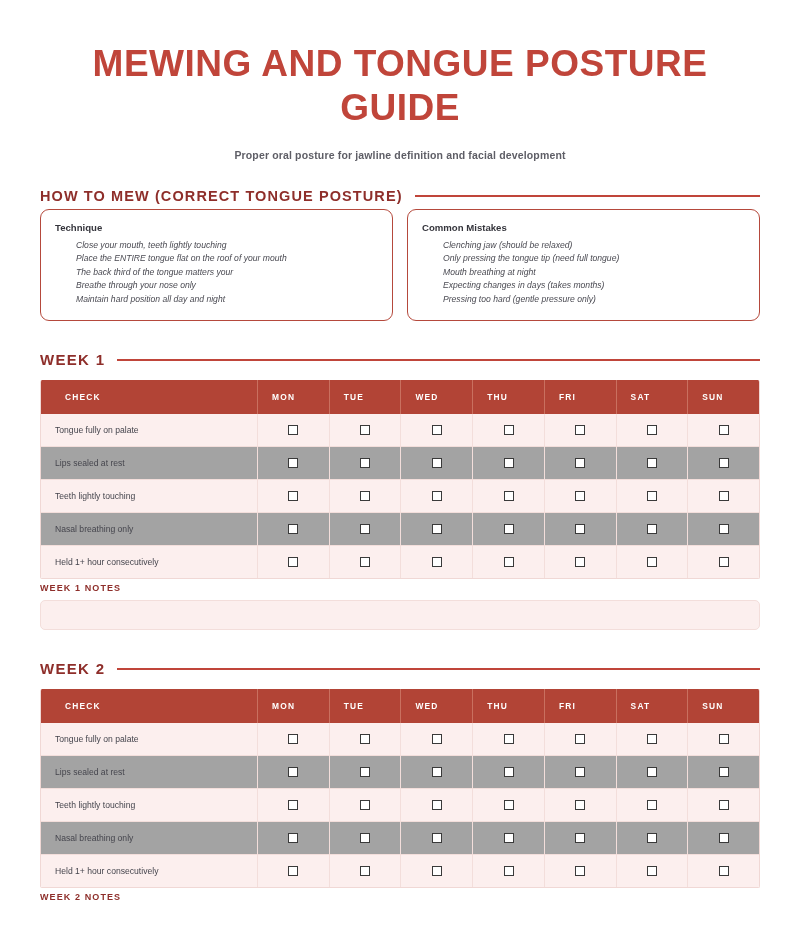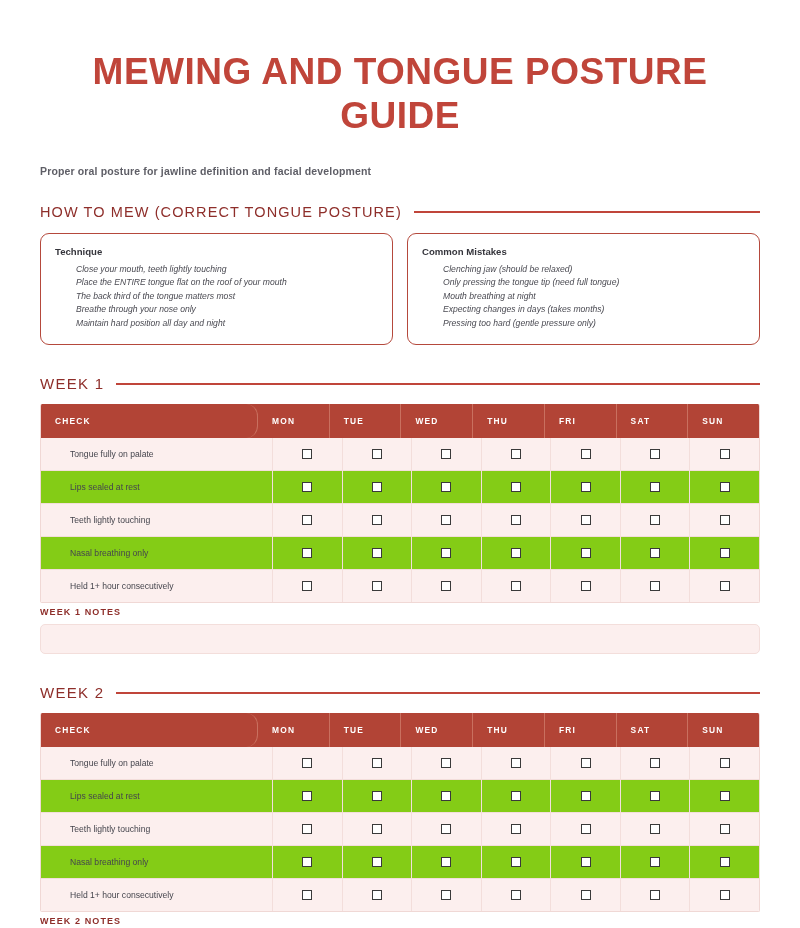--- a/index.html
+++ b/index.html
@@ -18,67 +18,68 @@
   }
   .page {
     width: 800px;
     height: 928px;
     padding: 0 40px;
     position: relative;
   }
 
   
   .doc-title {
-    margin: 8px;
+    margin: 0;
     padding-top: 42px;
     text-align: center;
     font-size: 37px;
     line-height: 44px;
     font-weight: 800;
     letter-spacing: 0.5px;
     color: #c0453a;
     text-transform: uppercase;
   }
   .doc-subtitle {
     margin: 0;
     padding-top: 19px;
+    text-align: center;
     font-size: 10.5px;
     font-weight: 700;
     letter-spacing: 0.15px;
     color: #5e5e66;
   }
 
   
   .section-head {
     display: flex;
     align-items: center;
     gap: 12px;
     margin-top: 27px;
   }
   .section-head .title {
     font-size: 14.5px;
-    font-weight: 400;
+    font-weight: 700;
     letter-spacing: 1.1px;
     color: #8e2e2a;
     text-transform: uppercase;
     white-space: nowrap;
   }
   .section-head .rule {
     flex: 1 1 auto;
     height: 2px;
     background: #c0453a;
   }
   .section-head.week { margin-top: 30px; }
   .section-head.week .title { font-size: 15px; letter-spacing: 1.3px; }
 
   
   .cards {
     display: flex;
     gap: 14px;
-    margin-top: 13px;
+    margin-top: 5px;
   }
   .card {
     flex: 1 1 0;
     border: 1.3px solid #b5493c;
     border-radius: 9px;
     padding: 12px 14px 14px 14px;
     min-height: 98px;
     background: #ffffff;
   }
   .card-title {
@@ -127,27 +128,27 @@
     font-size: 8.4px;
     font-weight: 800;
     letter-spacing: 1.2px;
     text-transform: uppercase;
     padding: 12px 0 12px 0;
     display: flex;
     align-items: center;
     border-right: 1px solid #c9705f;
   }
   .thead .cell:last-child { border-right: none; }
-  .thead .c-check { padding-left: 14px; border-radius: 12px; }
+  .thead .c-check { padding-left: 24px; }
   .thead .c-day { justify-content: flex-start; padding-left: 14px; }
 
-  .tbody .trow { border-top: 1px solid #f3dedb; padding-left: 15px; }
+  .tbody .trow { border-top: 1px solid #f3dedb; }
   .tbody .trow:first-child { border-top: none; }
   .tbody .trow.odd { background: #fcefee; }
-  .tbody .trow.even { background: #84cc16; }
+  .tbody .trow.even { background: #a3a3a3; }
   .tbody .cell {
     padding: 0;
     height: 32px;
     display: flex;
     align-items: center;
     border-right: 1px solid #f3dedb;
   }
   .tbody .cell:last-child { border-right: none; }
   .tbody .c-check {
     padding-left: 14px;
@@ -193,21 +194,21 @@
     <span class="title">HOW TO MEW (CORRECT TONGUE POSTURE)</span>
     <span class="rule"></span>
   </div>
 
   <div class="cards">
     <div class="card">
       <div class="card-title">Technique</div>
       <ul>
         <li>Close your mouth, teeth lightly touching</li>
         <li>Place the ENTIRE tongue flat on the roof of your mouth</li>
-        <li>The back third of the tongue matters most</li>
+        <li>The back third of the tongue matters your</li>
         <li>Breathe through your nose only</li>
         <li>Maintain hard position all day and night</li>
       </ul>
     </div>
     <div class="card">
       <div class="card-title">Common Mistakes</div>
       <ul>
         <li>Clenching jaw (should be relaxed)</li>
         <li>Only pressing the tongue tip (need full tongue)</li>
         <li>Mouth breathing at night</li>

